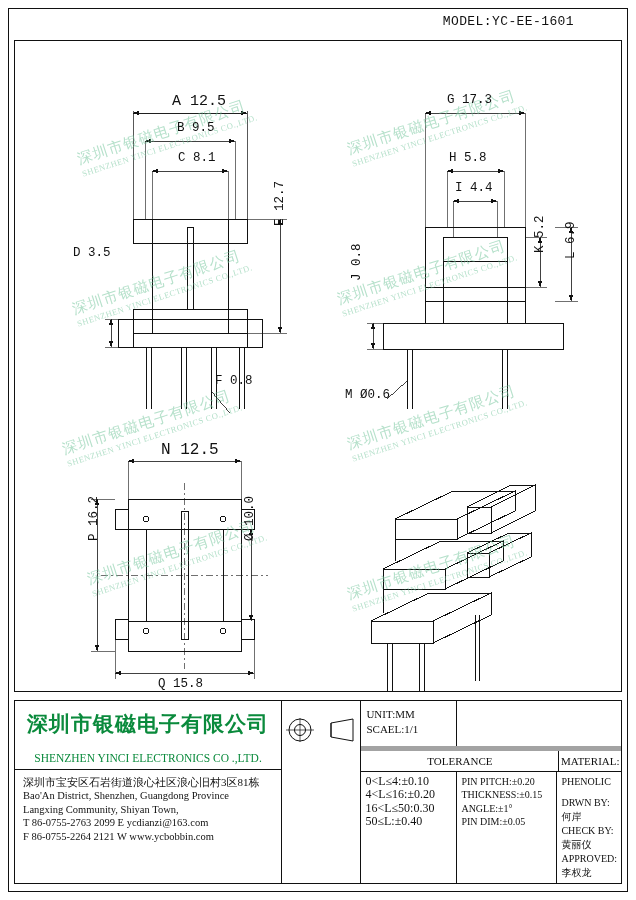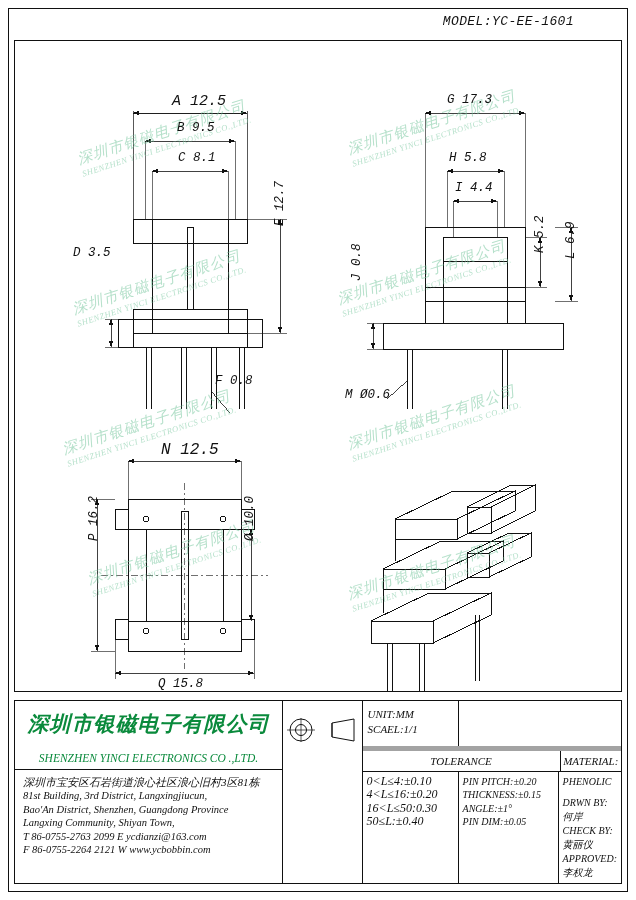--- a/index.html
+++ b/index.html
@@ -1,17 +1,17 @@
 <!DOCTYPE html>
 <html><head>
 <meta charset="utf-8">
 <style>
   html,body{margin:0;padding:0;background:#ffffff;}
   body{width:636px;height:900px;font-family:"Liberation Serif",serif;color:#111;}
-  .page{position:relative;width:588px;height:900px;box-sizing:border-box;font-style:italic;}
+  .page{position:relative;width:588px;height:900px;box-sizing:border-box;}
   .outer-border{position:absolute;left:8px;top:8px;width:620px;height:884px;border:1.5px solid #111;box-sizing:border-box;}
   .model-top{position:absolute;right:14px;top:14px;font-size:13px;letter-spacing:.4px;font-family:"Liberation Mono",monospace;}
   .drawing-frame{position:absolute;left:14px;top:40px;width:608px;height:652px;border:1px solid #111;box-sizing:border-box;overflow:hidden;}
   svg{display:block;}
   .wm{position:absolute;pointer-events:none;font-family:"Liberation Serif",serif;color:#7ac8a0;opacity:.55;white-space:nowrap;}
   .wm .l1{font-size:15px;letter-spacing:1px;}
   .wm .l2{font-size:8.5px;letter-spacing:.5px;}
   .wm-rot{transform:rotate(-18deg);transform-origin:left top;}
   
   .title-block{position:absolute;left:14px;top:700px;width:608px;height:184px;border:1px solid #111;box-sizing:border-box;}
@@ -346,21 +346,20 @@
   </div>
 
   <div class="title-block">
     <div class="tb-row">
 
       <div class="tb-left">
         <div class="company-cn">深圳市银磁电子有限公司</div>
         <div class="company-en">SHENZHEN YINCI ELECTRONICS CO .,LTD.</div>
         <div class="addr">
           <div class="cn">深圳市宝安区石岩街道浪心社区浪心旧村3区81栋</div>
-          <div>81st Building, 3rd District, Langxingjiucun,</div>
           <div>Bao'An District, Shenzhen, Guangdong Province</div>
           <div>Langxing Community, Shiyan Town,</div>
           <div>T 86-0755-2763 2099   E ycdianzi@163.com</div>
           <div>F 86-0755-2264 2121   W www.ycbobbin.com</div>
         </div>
       </div>
 
       <div class="tb-mid">
         <svg width="34" height="26" viewBox="0 0 34 26">
           <circle cx="17" cy="13" r="11" fill="none" stroke="#111" stroke-width="1"></circle>

